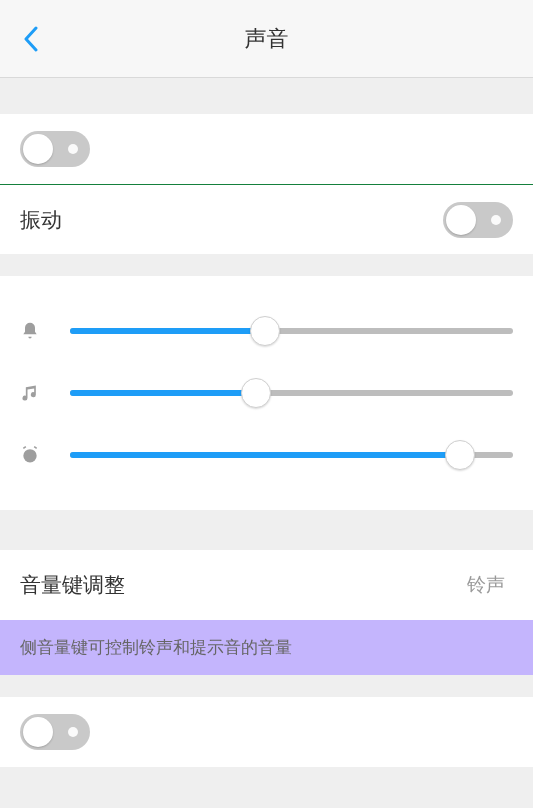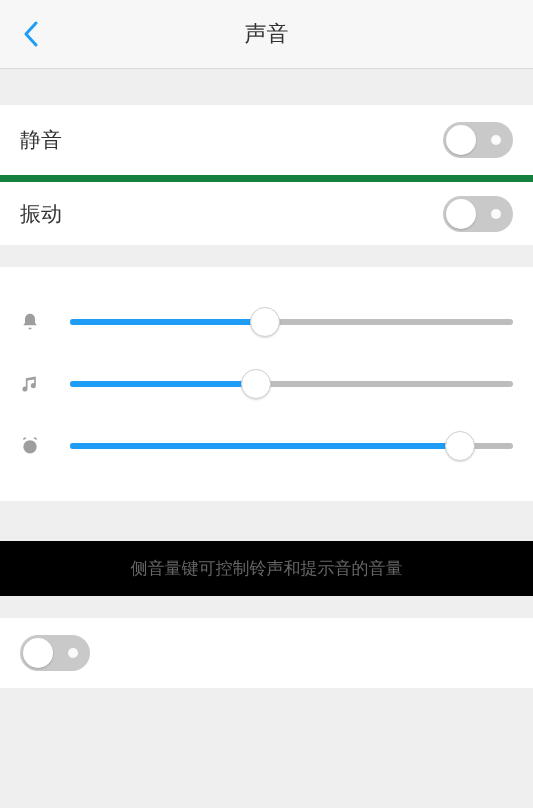--- a/index.html
+++ b/index.html
@@ -1,18 +1,18 @@
 <!DOCTYPE html>
 <html><head>
 <meta charset="utf-8">
 <style>
   * { margin: 0; padding: 0; box-sizing: border-box; }
   html, body { width: 533px; height: 808px; font-family: -apple-system, "Helvetica Neue", Arial, sans-serif; background: #efefef; color: #333; overflow: hidden; }
   .header {
-    height: 69px;
+    height: 78px;
     background: #f7f7f7;
     border-bottom: 1px solid #d9d9d9;
     display: flex;
     align-items: center;
     position: relative;
   }
   .back-btn {
     position: absolute;
     left: 18px;
     top: 50%;
@@ -35,21 +35,21 @@
   .gap-sm { height: 36px; }
   .gap-lg { height: 40px; }
   .row {
     display: flex;
     align-items: center;
     padding: 0 20px;
     height: 70px;
     font-size: 21px;
     color: #333;
   }
-  .row + .row { border-top: 7px solid #15803d; }
+  .row + .row { border-top: 1px solid #15803d; }
   .row-label { flex: 1; }
   .row-value { color: #999; font-size: 19px; margin-right: 8px; }
   .chevron { color: #c7c7cc; }
   .toggle {
     width: 70px;
     height: 36px;
     border-radius: 18px;
     background: #c9c9c9;
     position: relative;
     flex-shrink: 0;
@@ -113,41 +113,39 @@
     border-radius: 50%;
     background: #fff;
     border: 1px solid #d0d0d0;
     transform: translate(-50%, -50%);
     box-shadow: 0 1px 2px rgba(0,0,0,0.15);
   }
   .footer-note {
     padding: 16px 20px;
     font-size: 17px;
     color: #666;
-    background: #000000;
-    text-align: center;
+    background: #c4b5fd;
   }
 </style>
 </head>
 <body>
 
 <div class="header">
   <div class="back-btn">
     <svg width="16" height="26" viewBox="0 0 16 26" fill="none" stroke="currentColor" stroke-width="3" stroke-linecap="round" stroke-linejoin="round">
         <polyline points="13,2 3,13 13,24"></polyline>
       </svg>
   </div>
   <div class="header-title">声音</div>
 </div>
 
 <div class="gap-sm"></div>
 
 <div class="group">
   <div class="row">
-    <div class="row-label">静音</div>
     <div class="toggle"></div>
   </div>
   <div class="row">
     <div class="row-label">振动</div>
     <div class="toggle"></div>
   </div>
 </div>
 
 <div style="height:22px"></div>
 
@@ -184,20 +182,24 @@
     <div class="slider-track">
       <div class="slider-fill" id="sf-alarm" style="width: 88%;"></div>
       <div class="slider-thumb" id="st-alarm" style="left: 88%;"></div>
     </div>
   </div>
 </div>
 
 <div class="gap-lg"></div>
 
 <div class="group">
+  <div class="row">
+    <div class="row-label">音量键调整</div>
+    <div class="row-value">铃声</div>
+  </div>
 </div>
 
 <div class="footer-note">侧音量键可控制铃声和提示音的音量</div>
 
 <div style="height:22px"></div>
 
 <div class="group">
   <div class="row">
     <div class="toggle"></div>
   </div>

